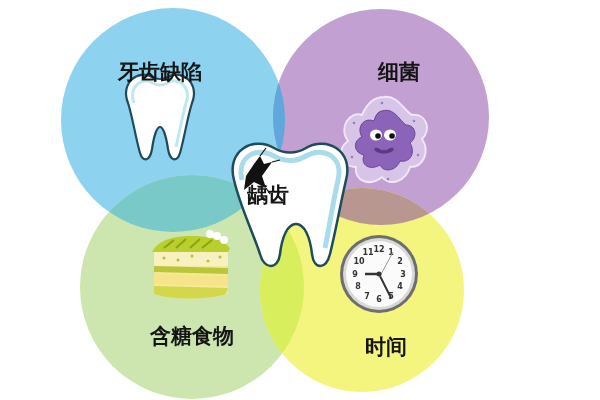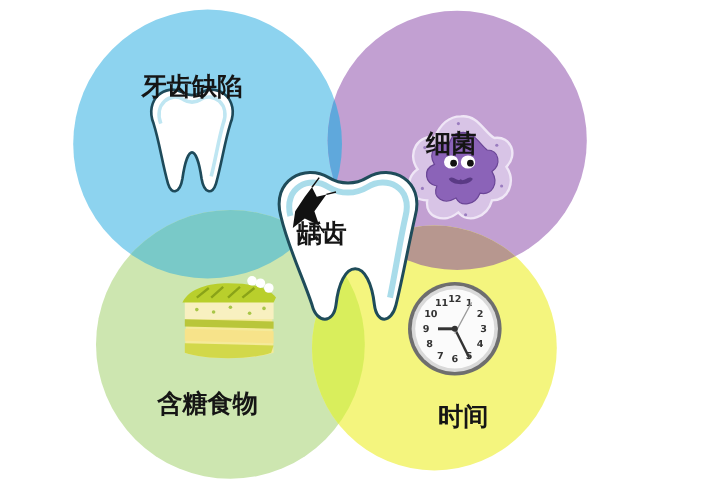--- a/index.html
+++ b/index.html
@@ -107,16 +107,16 @@
 
   <g transform="translate(290,200)">
     <path d="M-56,-20 C-64,-50 -36,-64 -16,-52 C-6,-46 6,-46 16,-52 C36,-64 64,-50 56,-20 C50,6 46,30 40,54 C36,70 24,70 22,54 C20,36 14,24 6,24 C-2,24 -8,36 -10,54 C-12,70 -26,70 -30,54 C-38,30 -50,6 -56,-20 Z" fill="#ffffff" stroke="#1f4c5a" stroke-width="2.5"></path>
     <path d="M-48,-20 C-54,-44 -32,-54 -16,-44 C-6,-38 6,-38 16,-44 C32,-54 54,-44 48,-20 C43,2 40,24 35,48" fill="none" stroke="#a9dcea" stroke-width="5"></path>
     <path d="M-44,-24 L-36,-36 L-30,-44 L-26,-36 L-18,-38 L-28,-24 L-24,-12 L-36,-18 L-46,-10 Z" fill="#111"></path>
     <path d="M-30,-44 L-24,-52 M-18,-38 L-10,-40 M-24,-12 L-20,-6" stroke="#111" stroke-width="1.2"></path>
   </g>
 </svg>
 
 <div class="label" style="left:118px; top:58px;">牙齿缺陷</div>
-<div class="label" style="left:355px; top:58px;margin-top:48px;">细菌</div>
+<div class="label" style="left:378px; top:58px;">细菌</div>
 <div class="label" style="left:247px; top:181px;">龋齿</div>
-<div class="label" style="left:131px; top:322px;">含糖食物</div>
+<div class="label" style="left:150px; top:322px;">含糖食物</div>
 <div class="label" style="left:365px; top:333px;">时间</div>
 
 </body></html>

